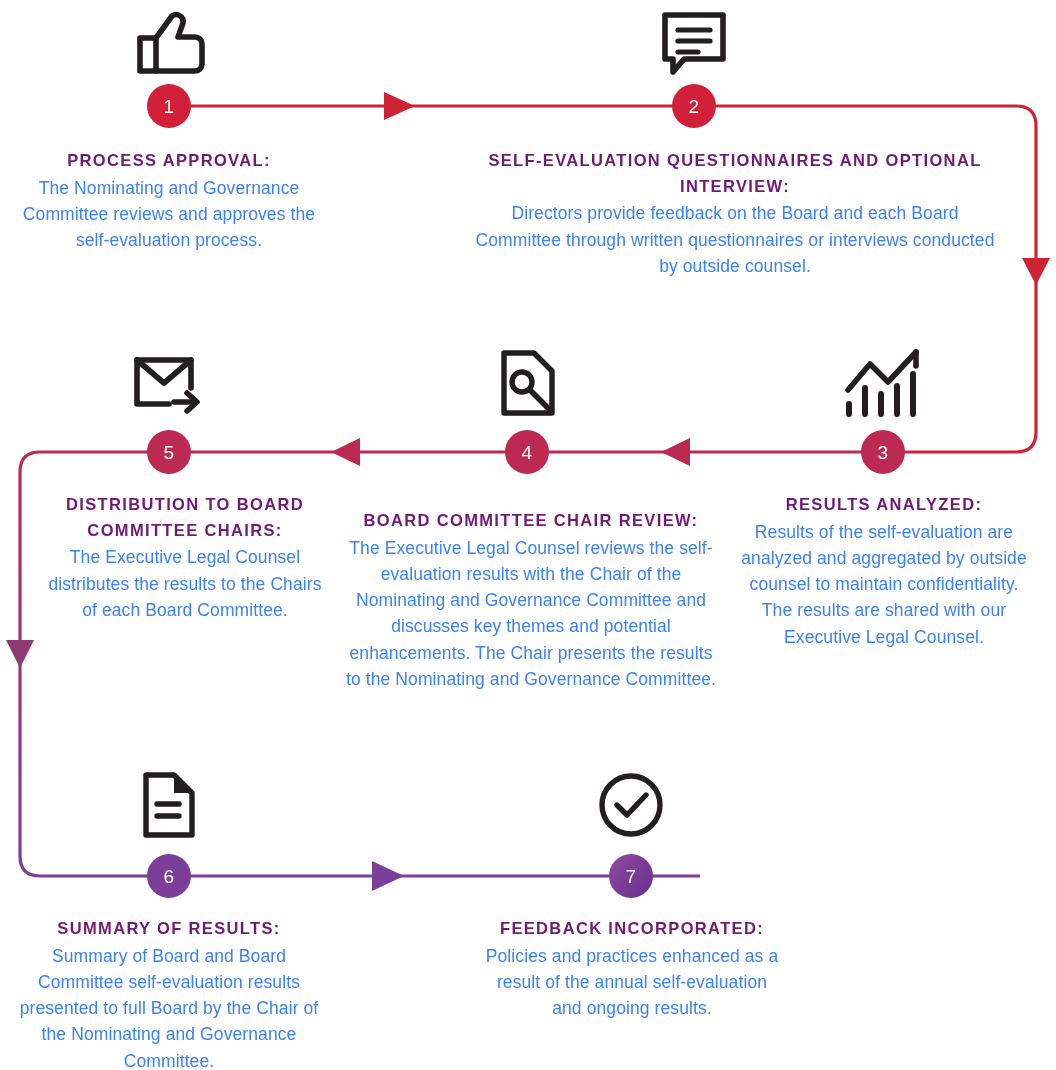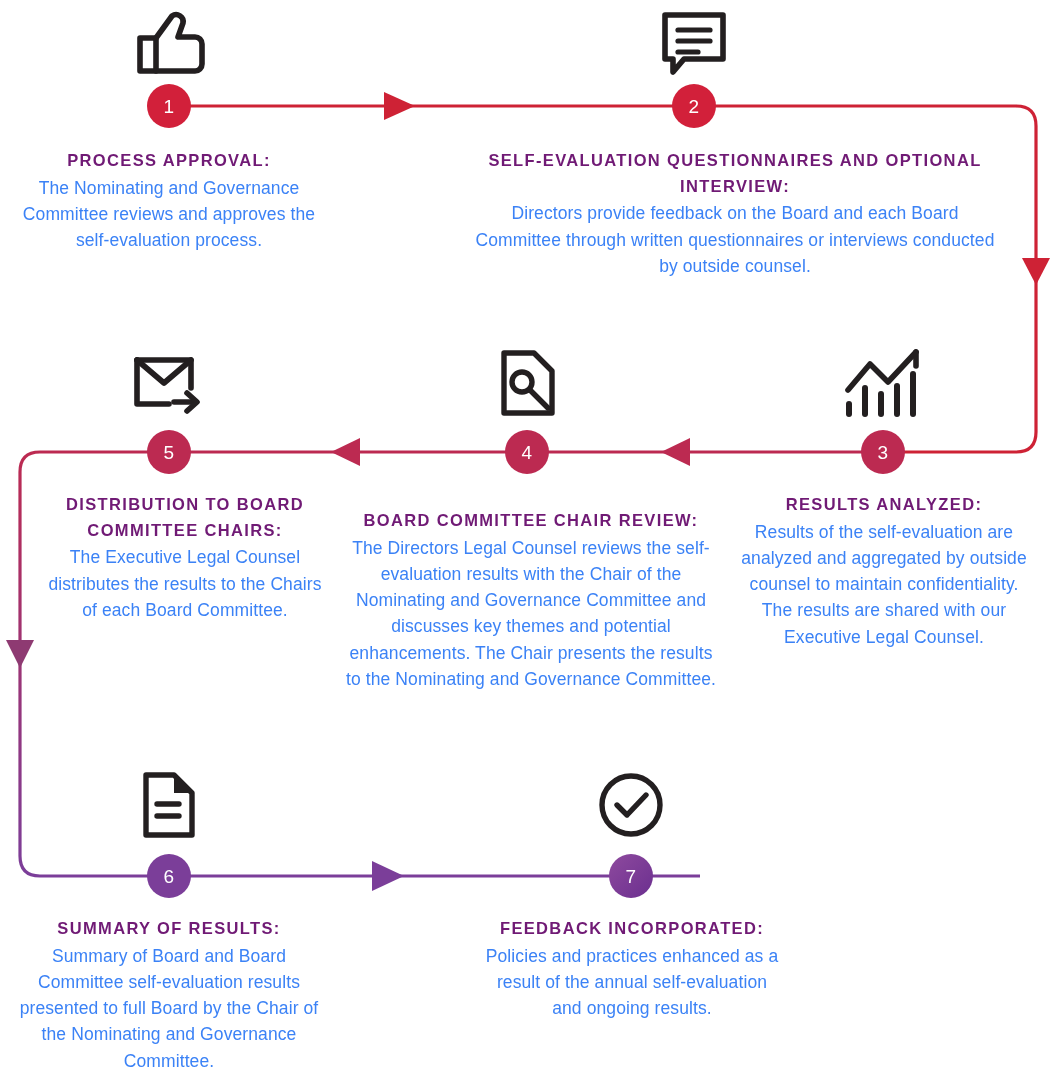--- a/index.html
+++ b/index.html
@@ -149,21 +149,21 @@
       <path d="M8 5 h30 l18 18 v42 H8 z"></path>
       <circle cx="26" cy="34" r="10"></circle>
       <path d="M33.5 41.5 L52 60"></path>
     </svg>
   </div>
   <div class="badge" style="left:505px;top:430px;background:#BC2A51;">
     <span>4</span>
   </div>
   <div class="caption" style="left:345px;top:492px;width:372px;margin-top:16px;">
     <p class="cap-title">BOARD COMMITTEE CHAIR REVIEW:</p>
-    <p class="cap-body">The Directors Legal Counsel reviews the self-evaluation results with the Chair of the Nominating and Governance Committee and discusses key themes and potential enhancements. The Chair presents the results to the Nominating and Governance Committee.</p>
+    <p class="cap-body">The Executive Legal Counsel reviews the self-evaluation results with the Chair of the Nominating and Governance Committee and discusses key themes and potential enhancements. The Chair presents the results to the Nominating and Governance Committee.</p>
   </div>
 
   <div class="icon-box" style="left:828px;top:340px;">
     <svg width="82" height="72" viewBox="0 0 82 72" fill="none" stroke="#231f20" stroke-width="5.6" stroke-linejoin="round" stroke-linecap="round">
       <path d="M6 44 L28 18 L46 36 L74 6"></path>
       <path d="M74 6 v14"></path>
       <path d="M7 58 v10" stroke-width="6"></path>
       <path d="M23 42 v26" stroke-width="6"></path>
       <path d="M39 48 v20" stroke-width="6"></path>
       <path d="M55 40 v28" stroke-width="6"></path>

